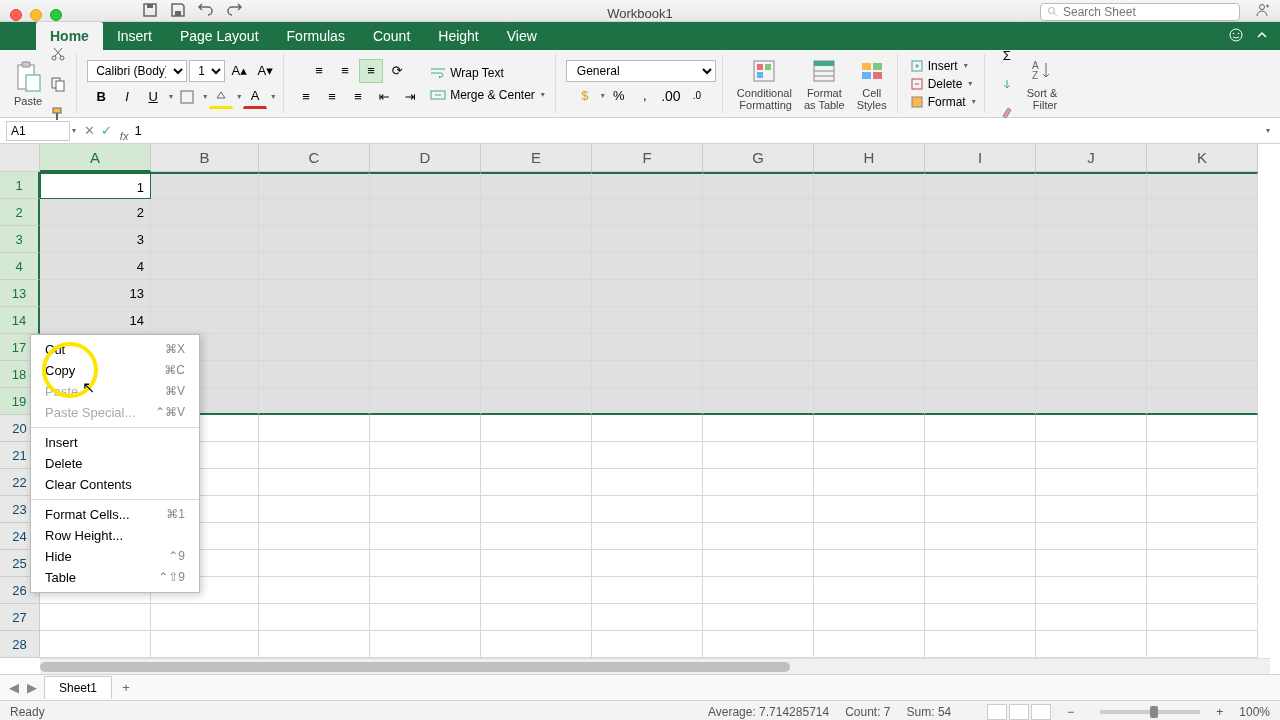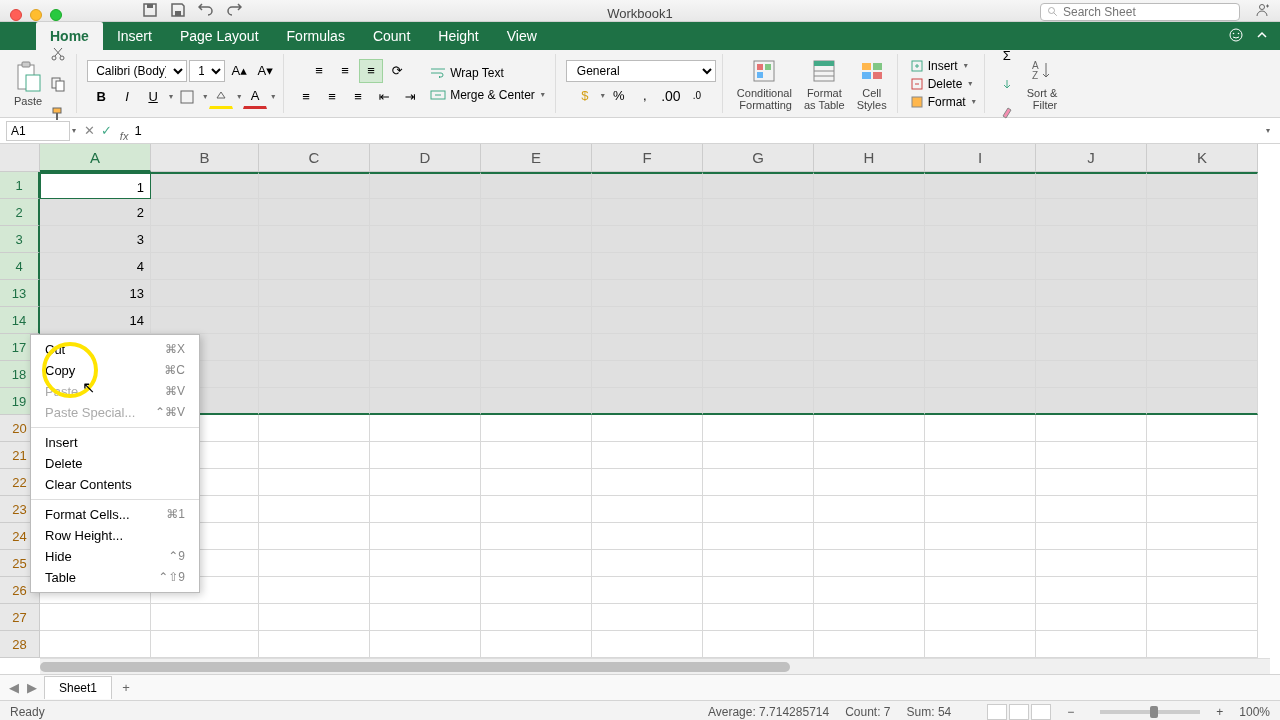--- a/index.html
+++ b/index.html
@@ -61,21 +61,21 @@
 .fx-label { font-style: italic; color: #666; margin-right: 6px; font-size: 11px; margin-top: 10px; }
 .fx-input { flex: 1; border: none; outline: none; font-size: 13px; }
 
 
 .grid-area { position: relative; height: 530px; overflow: hidden; background: #fff; }
 .corner { position: absolute; left: 0; top: 0; width: 40px; height: 28px; background: #e8e8e8; border-right: 1px solid #ccc; border-bottom: 1px solid #ccc; z-index: 3; }
 .col-headers { position: absolute; left: 40px; top: 0; right: 0; height: 28px; display: flex; z-index: 2; }
 .col-h { width: 111px; text-align: center; line-height: 28px; font-size: 15px; color: #555; border-right: 1px solid #ccc; border-bottom: 1px solid #ccc; background: #e8e8e8; }
 .col-h.sel { background: #d4e8d4; color: #1e7145; border-bottom: 2px solid #1e7145; }
 .row-headers { position: absolute; left: 0; top: 28px; width: 40px; z-index: 2; }
-.row-h { height: 27px; text-align: center; line-height: 27px; font-size: 13px; color: #a16207; border-right: 1px solid #ccc; border-bottom: 1px solid #ccc; background: #e8e8e8; }
+.row-h { height: 27px; text-align: center; line-height: 27px; font-size: 13px; color: #0c4a6e; border-right: 1px solid #ccc; border-bottom: 1px solid #ccc; background: #e8e8e8; }
 .row-h.sel { background: #d4e8d4; color: #1e7145; border-right: 2px solid #1e7145; }
 .cells { position: absolute; left: 40px; top: 28px; right: 0; bottom: 0; }
 .cell-row { display: flex; height: 27px; }
 .cell { width: 111px; border-right: 1px solid #d8d8d8; border-bottom: 1px solid #d8d8d8; text-align: right; padding-right: 6px; line-height: 27px; font-size: 13px; }
 .cell-row.sel .cell { background: #e0e0e0; }
 .sel-border-top { border-top: 2px solid #1e7145; }
 .sel-border-bottom { border-bottom: 2px solid #1e7145 !important; }
 
 
 .ctx { position: absolute; background: #fff; border: 1px solid #bbb; box-shadow: 2px 2px 8px rgba(0,0,0,0.2); width: 170px; z-index: 100; padding: 4px 0; font-size: 13px; }

